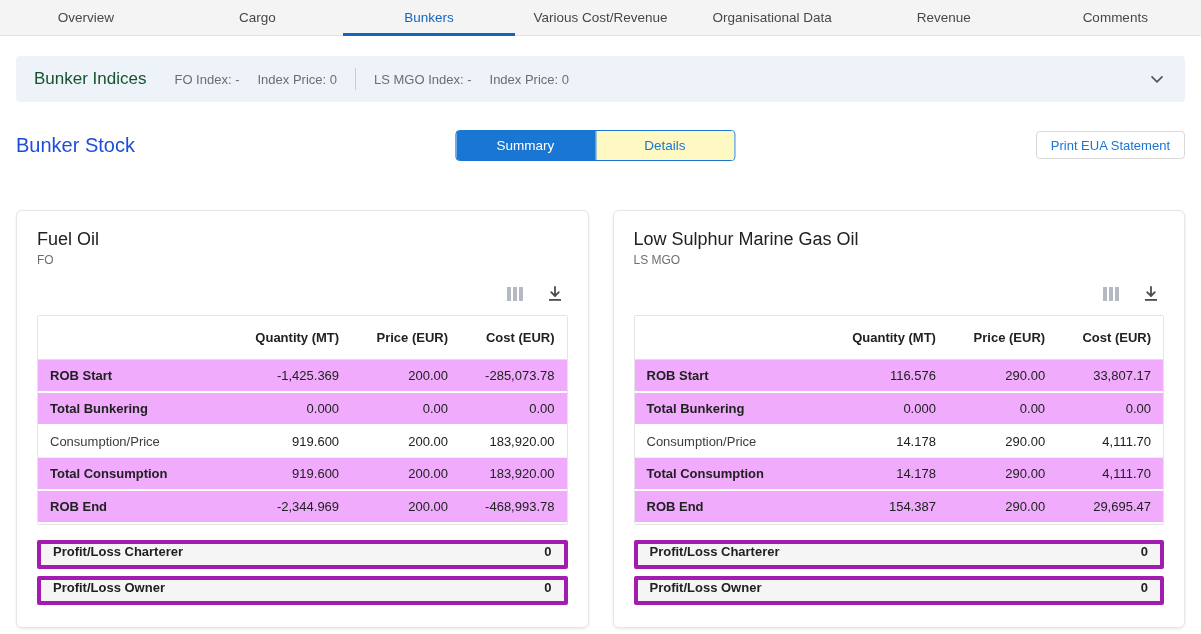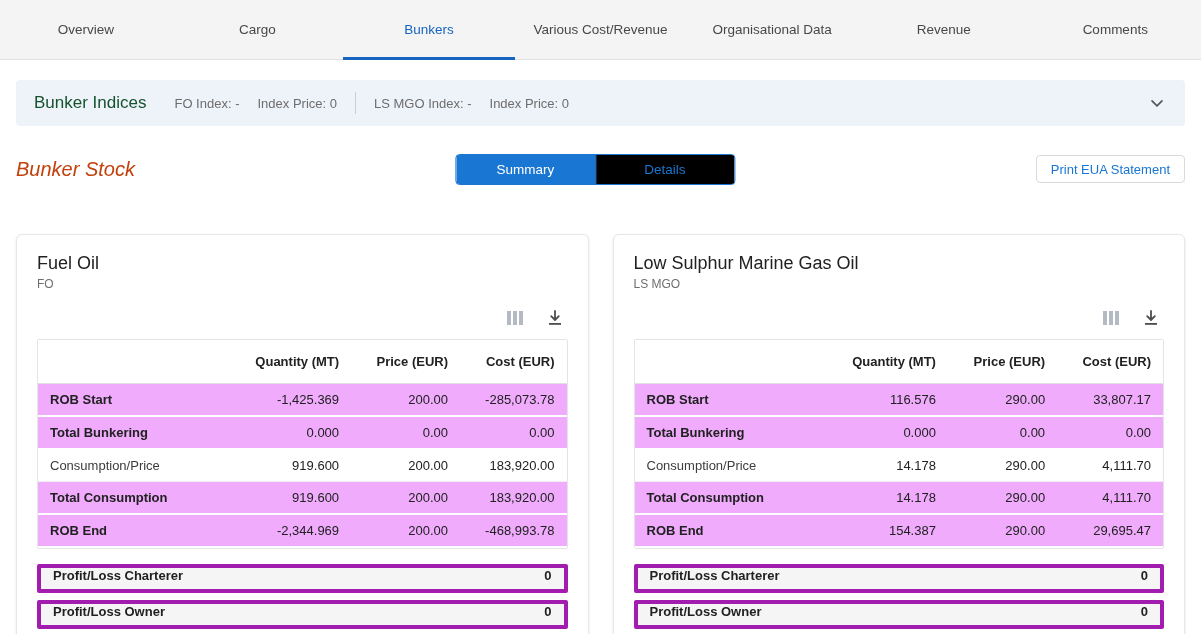--- a/index.html
+++ b/index.html
@@ -8,21 +8,21 @@
     width: 1201px; height: 634px;
     background: #ffffff;
     font-family: "Liberation Sans", "DejaVu Sans", sans-serif;
     color: #212121;
     overflow: hidden;
   }
 
   
   .tabbar {
     display: flex;
-    height: 60px;
+    height: 36px;
     background: #f4f4f4;
     border-bottom: 1px solid #e2e2e2;
   }
   .tab {
     flex: 1;
     display: flex; align-items: center; justify-content: center;
     font-size: 13.5px;
     color: #484848;
     cursor: pointer;
     position: relative;
@@ -50,33 +50,33 @@
   .v-divider { width: 1px; height: 22px; background: #c7ccd6; }
   .indices .chev { margin-left: auto; display: flex; align-items: center; cursor: pointer; }
 
   
   .stock-header {
     position: relative;
     margin: 26px 16px 0 16px;
     height: 34px;
     display: flex; align-items: center;
   }
-  .stock-title { font-size: 20px; font-weight: 500; color: #c2410c; font-style: italic; }
+  .stock-title { font-size: 20px; font-weight: 500; color: #1d4ed8; }
   .seg-group {
     position: absolute;
     left: 50%; transform: translateX(-52%);
     display: flex;
     border: 1px solid #1976d2;
     border-radius: 4px;
     overflow: hidden;
     height: 31px;
   }
   .seg {
     width: 139px; height: 100%;
-    border: none; background: #000000;
+    border: none; background: #fef9c3;
     color: #1976d2; font-size: 13.5px;
     font-family: inherit;
     cursor: pointer;
   }
   .seg.active { background: #1976d2; color: #ffffff; }
   .seg + .seg { border-left: 1px solid #1976d2; }
   .print-btn {
     margin-left: auto;
     height: 28px; padding: 0 14px;
     background: #ffffff;

